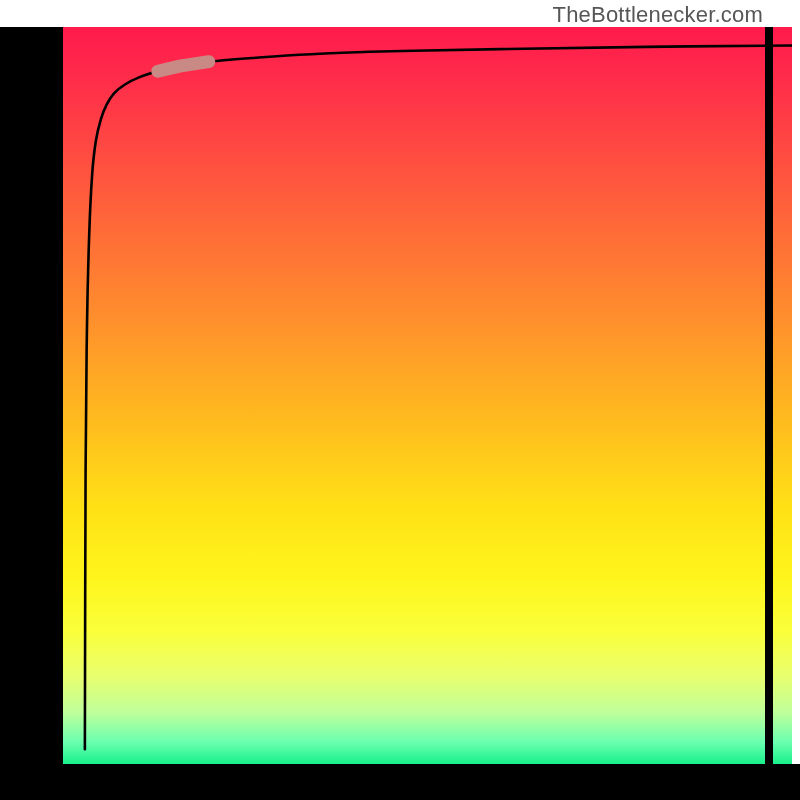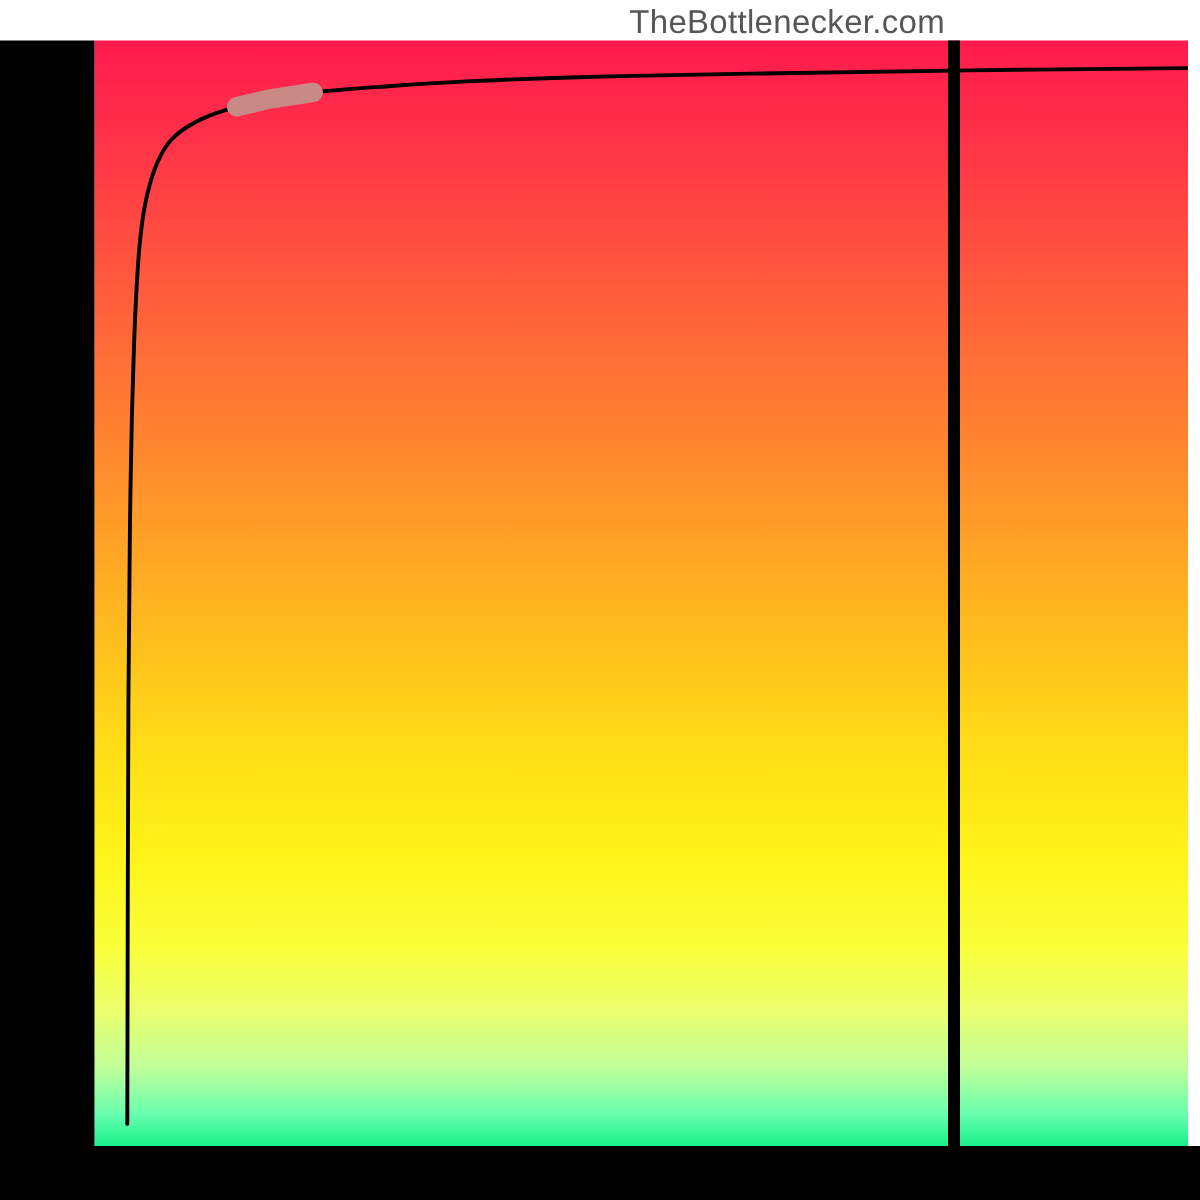--- a/index.html
+++ b/index.html
@@ -6,21 +6,21 @@
     margin: 0;
     padding: 0;
     width: 800px;
     height: 800px;
     overflow: hidden;
     background: #ffffff;
     font-family: Arial, Helvetica, sans-serif;
   }
   .stage {
     position: relative;
-    width: 640px;
+    width: 773px;
     height: 800px;
   }
   .attribution {
     position: absolute;
     top: 2px;
     right: 10px;
     font-size: 22px;
     color: #565656;
     font-weight: 400;
     letter-spacing: 0.2px;

